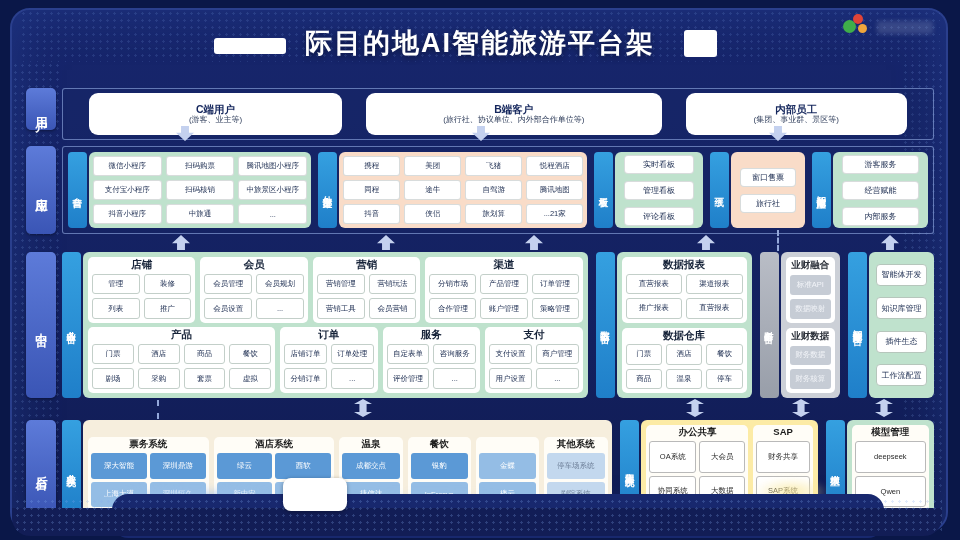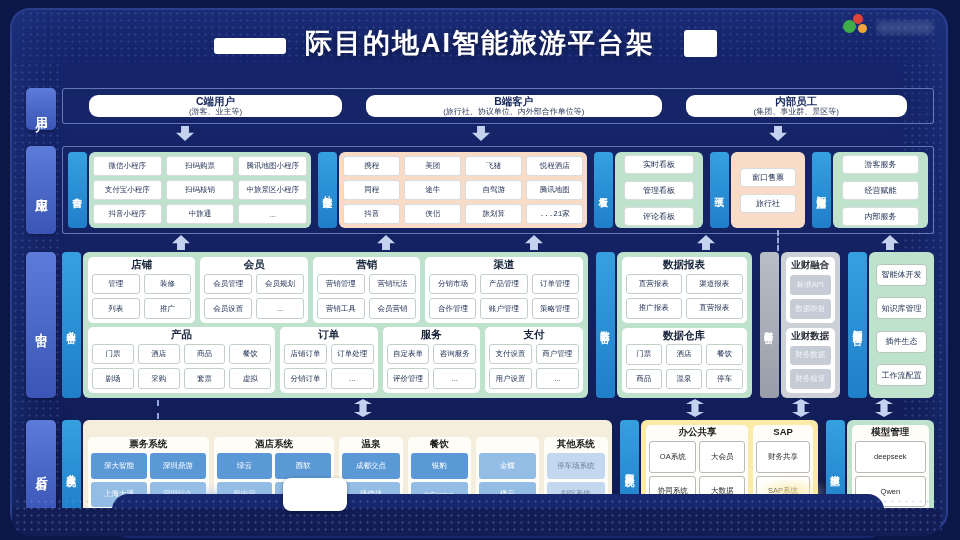--- a/index.html
+++ b/index.html
@@ -36,23 +36,23 @@
     display:flex;align-items:center;justify-content:center;
     color:#fff;font-size:12.5px;font-weight:bold;letter-spacing:2px;
     background:linear-gradient(180deg,#5d7bd9,#3a55b5);border-radius:5px;
     box-shadow:0 1px 3px rgba(0,0,0,.4);}
   #lab-users{top:88px;height:42px;}
   #lab-apps{top:146px;height:88px;}
   #lab-middle{top:252px;height:146px;}
   #lab-backend{top:420px;height:96px;}
 
   .rowbox{position:absolute;left:62px;width:872px;z-index:2;box-sizing:border-box;}
-  #row-users{top:88px;height:36px;border:1px solid rgba(150,175,230,.6);
+  #row-users{top:88px;height:52px;border:1px solid rgba(150,175,230,.6);
     border-radius:3px;background:rgba(25,40,100,.25);
-    display:flex;gap:24px;padding:4px 26px;align-items:center;}
+    display:flex;gap:24px;padding:4px 26px;}
   .user-box{background:#fff;border-radius:9px;display:flex;flex-direction:column;
     align-items:center;justify-content:center;line-height:1.15;min-width:0;}
   .user-box:nth-child(1){flex:1.2;}
   .user-box:nth-child(2){flex:1.4;}
   .user-box:nth-child(3){flex:1.05;}
   .ub-title{font-size:10.5px;font-weight:bold;color:#14265c;white-space:nowrap;}
   .ub-sub{font-size:8px;color:#33415e;white-space:nowrap;}
 
   #row-apps{top:146px;height:88px;border:1px solid rgba(150,175,230,.6);
     border-radius:3px;background:rgba(25,40,100,.2);
@@ -60,21 +60,21 @@
   .app-section,.mid-section,.bk-section{display:flex;min-width:0;}
   .vtab{writing-mode:vertical-rl;text-orientation:upright;flex:0 0 19px;width:19px;
     display:flex;align-items:center;justify-content:center;
     background:linear-gradient(180deg,#35a0e0,#1f7fc9);color:#fff;
     font-size:9.5px;font-weight:bold;letter-spacing:1px;border-radius:4px;
     margin-right:2px;line-height:1;}
   .vtab.gray{background:linear-gradient(180deg,#b9bdc6,#989ea9);}
   .panel{flex:1;border-radius:6px;padding:4px;min-width:0;display:flex;box-sizing:border-box;}
   .theme-green{background:#bfe2cd;}
   .theme-yellow{background:#fceba6;}
-  .theme-pink{background:#f9dcc8;font-family:Liberation Mono, monospace;}
+  .theme-pink{background:#f9dcc8;}
   .theme-gray{background:#ccd0d7;}
   .pgrid{flex:1;display:grid;gap:4px;min-width:0;align-content:stretch;}
   .pgrid.one{padding:2px 5px;gap:7px;align-content:center;}
   .pill{background:#fff;border:1px solid rgba(40,60,60,.18);border-radius:3px;
     display:flex;align-items:center;justify-content:center;
     font-size:7.5px;color:#223255;min-height:13px;padding:0 2px;
     white-space:nowrap;overflow:hidden;min-width:0;}
   .pgrid.one .pill{min-height:17px;font-size:8px;border-radius:4px;}
 
   #row-middle{top:252px;height:146px;display:flex;gap:8px;}

